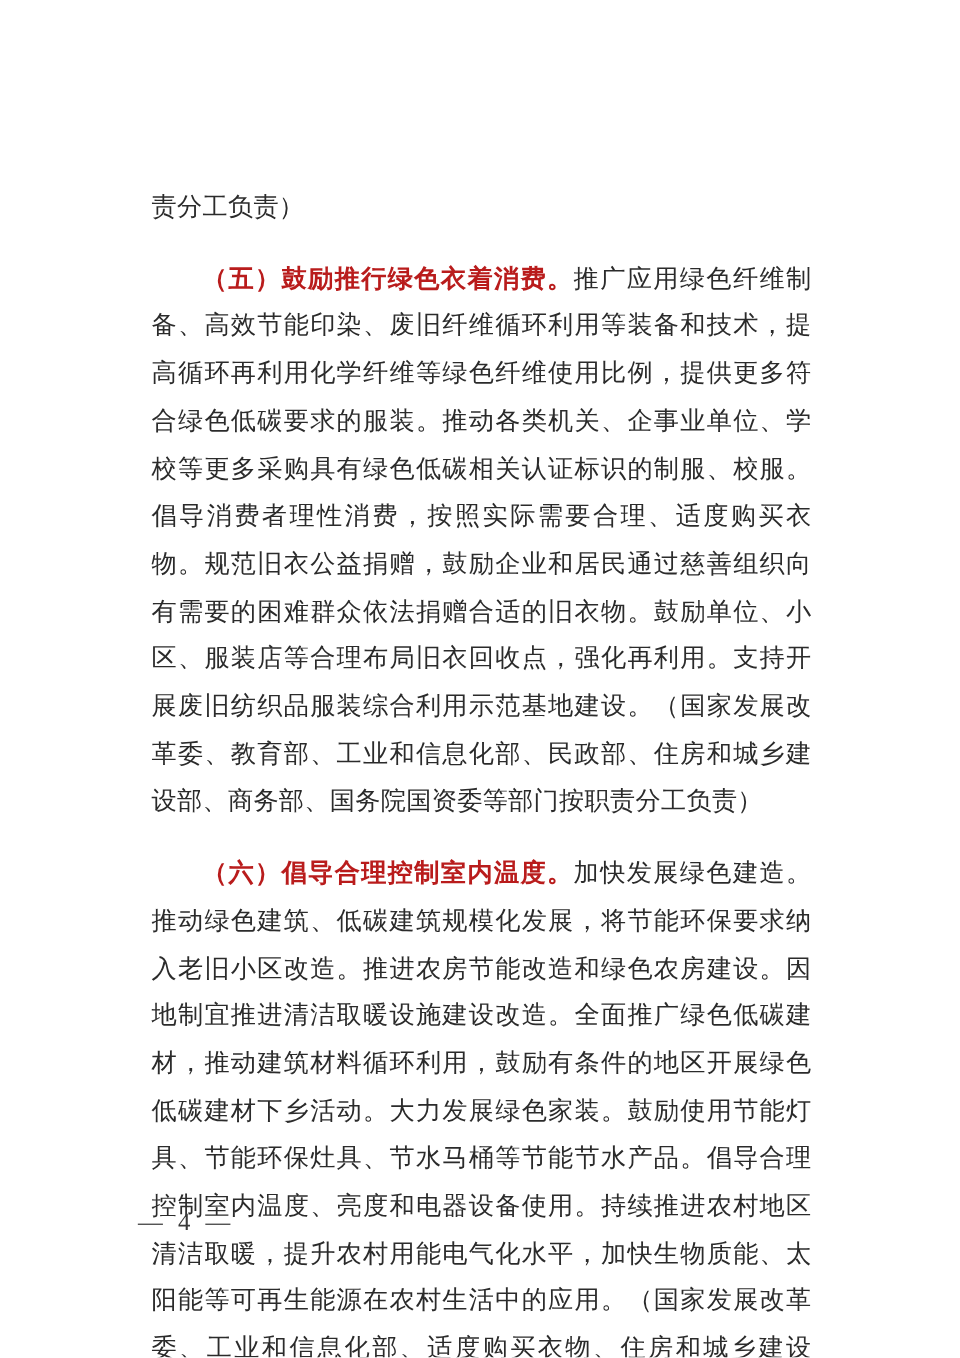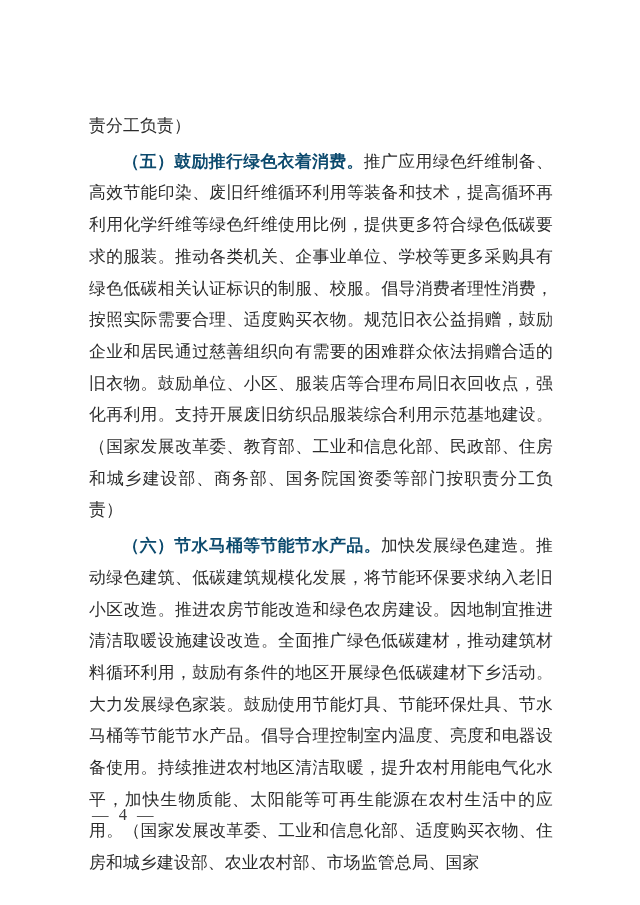--- a/index.html
+++ b/index.html
@@ -16,33 +16,33 @@
     font-family: "Liberation Serif", "DejaVu Serif", serif;
     color: #2b2b2b;
   }
   .text-block {
     position: absolute;
     left: 85px;
     top: 106px;
     width: 472px;
   }
   .text-block p {
-    margin: 4px;
+    margin: 16px;
     font-size: 16.8px;
     line-height: 31.7px;
     text-align: justify;
     text-justify: inter-character;
     letter-spacing: 0.2px;
   }
   .para-indent {
     text-indent: 2em;
   }
   .lead {
     font-weight: 700;
-    color: #0c4a6e;
+    color: #b91c1c;
   }
   .attribution {
     color: #2b2b2b;
   }
   .page-number {
     position: absolute;
     left: 92px;
     top: 804px;
     font-size: 16.5px;
     line-height: 22px;
@@ -55,19 +55,19 @@
 <body>
 
 <div class="doc-page">
 
   <div class="text-block">
 
     <p>责分工负责）</p>
 
     <p class="para-indent"><span class="lead">（五）鼓励推行绿色衣着消费。</span><span>推广应用绿色纤维制备、高效节能印染、废旧纤维循环利用等装备和技术，提高循环再利用化学纤维等绿色纤维使用比例，提供更多符合绿色低碳要求的服装。推动各类机关、企事业单位、学校等更多采购具有绿色低碳相关认证标识的制服、校服。倡导消费者理性消费，按照实际需要合理、适度购买衣物。规范旧衣公益捐赠，鼓励企业和居民通过慈善组织向有需要的困难群众依法捐赠合适的旧衣物。鼓励单位、小区、服装店等合理布局旧衣回收点，强化再利用。支持开展废旧纺织品服装综合利用示范基地建设。</span><span class="attribution">（国家发展改革委、教育部、工业和信息化部、民政部、住房和城乡建设部、商务部、国务院国资委等部门按职责分工负责）</span></p>
 
-    <p class="para-indent"><span class="lead">（六）节水马桶等节能节水产品。</span><span>加快发展绿色建造。推动绿色建筑、低碳建筑规模化发展，将节能环保要求纳入老旧小区改造。推进农房节能改造和绿色农房建设。因地制宜推进清洁取暖设施建设改造。全面推广绿色低碳建材，推动建筑材料循环利用，鼓励有条件的地区开展绿色低碳建材下乡活动。大力发展绿色家装。鼓励使用节能灯具、节能环保灶具、节水马桶等节能节水产品。倡导合理控制室内温度、亮度和电器设备使用。持续推进农村地区清洁取暖，提升农村用能电气化水平，加快生物质能、太阳能等可再生能源在农村生活中的应用。</span><span class="attribution">（国家发展改革委、工业和信息化部、适度购买衣物、住房和城乡建设部、农业农村部、市场监管总局、国家</span></p>
+    <p class="para-indent"><span class="lead">（六）倡导合理控制室内温度。</span><span>加快发展绿色建造。推动绿色建筑、低碳建筑规模化发展，将节能环保要求纳入老旧小区改造。推进农房节能改造和绿色农房建设。因地制宜推进清洁取暖设施建设改造。全面推广绿色低碳建材，推动建筑材料循环利用，鼓励有条件的地区开展绿色低碳建材下乡活动。大力发展绿色家装。鼓励使用节能灯具、节能环保灶具、节水马桶等节能节水产品。倡导合理控制室内温度、亮度和电器设备使用。持续推进农村地区清洁取暖，提升农村用能电气化水平，加快生物质能、太阳能等可再生能源在农村生活中的应用。</span><span class="attribution">（国家发展改革委、工业和信息化部、适度购买衣物、住房和城乡建设部、农业农村部、市场监管总局、国家</span></p>
 
   </div>
 
   <div class="page-number">— 4 —</div>
 
 </div>
 
 </body></html>

